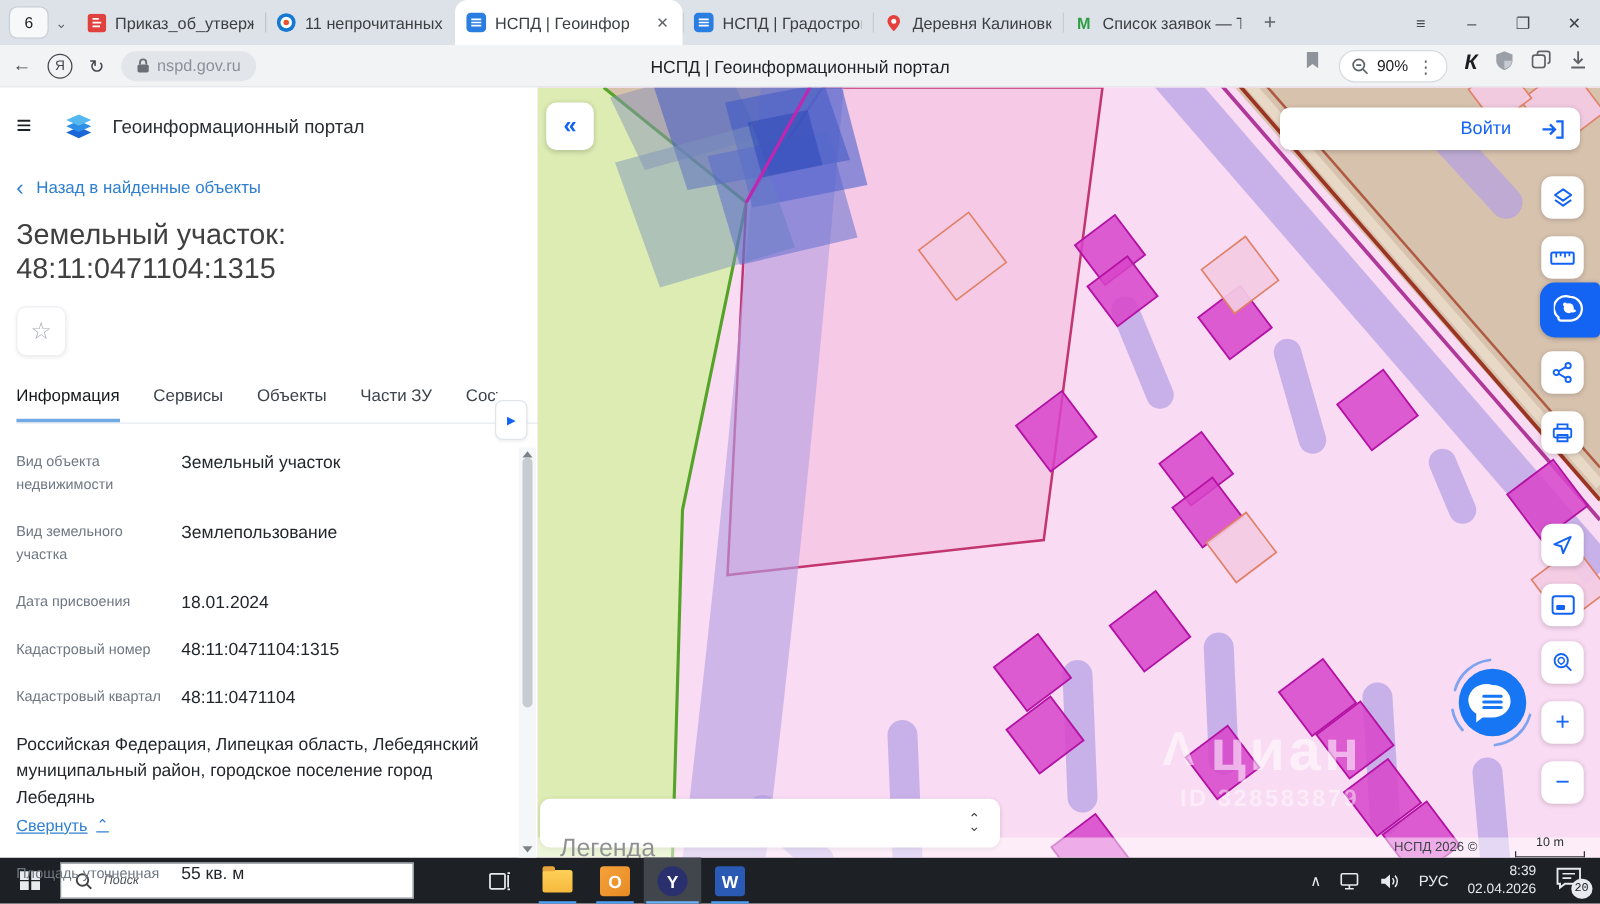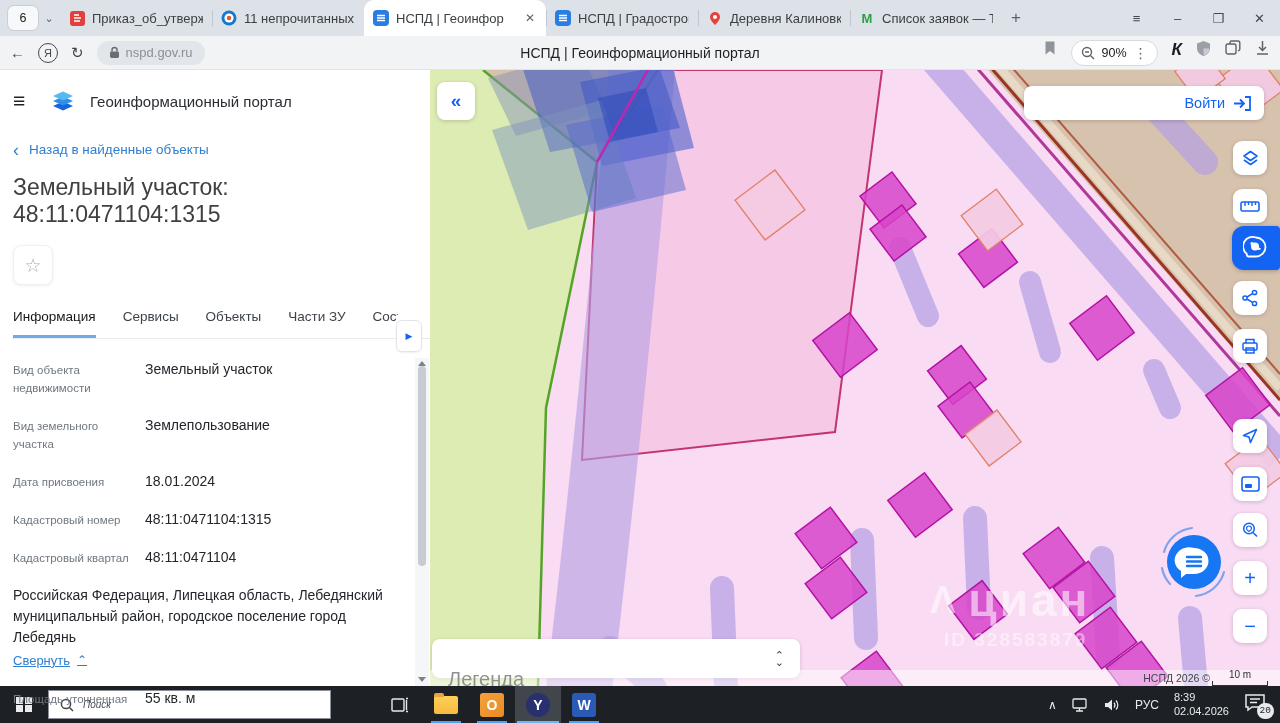--- a/index.html
+++ b/index.html
@@ -64,34 +64,34 @@
   .parrow.up { top:0; } .parrow.down { bottom:2px; }
   .tri-up { width:0; height:0; border-left:4px solid transparent; border-right:4px solid transparent; border-bottom:5px solid #7c828a; margin-top:3px;}
   .tri-down { width:0; height:0; border-left:4px solid transparent; border-right:4px solid transparent; border-top:5px solid #7c828a; margin-top:3px;}
 
   
   .map { position:relative; width:850px; height:616px; overflow:hidden; background:#f9dbf3; }
   .map svg.base { position:absolute; inset:0; width:100%; height:100%; }
   .mcard { position:absolute; background:#fff; border-radius:8px; box-shadow:0 1px 4px rgba(0,0,0,.18); }
   .collapse-btn { left:7px; top:12px; width:38px; height:38px; display:flex; align-items:center; justify-content:center;
     color:#1464f4; font-size:19px; font-weight:bold; }
-  .login-bar { right:16px; top:16px; width:240px; height:34px; display:flex; align-items:center; justify-content:flex-end; padding:0 12px; gap:8px; }
+  .login-bar { right:16px; top:16px; width:240px; height:34px; display:flex; align-items:center; justify-content:flex-end; padding:0 12px; gap:24px; }
   .login-label { color:#1464f4; font-size:14.5px; }
   .tool-btn { position:absolute; right:13px; width:34px; height:34px; background:#fff; border-radius:9px; box-shadow:0 1px 4px rgba(0,0,0,.18);
     display:flex; align-items:center; justify-content:center; color:#1464f4; }
   .tool-btn.txt { font-size:20px; font-weight:500; }
   .bear-btn { position:absolute; right:0; top:156px; width:48px; height:44px; background:#1464f4; border-radius:12px 4px 4px 12px;
     box-shadow:0 1px 4px rgba(0,0,0,.25); display:flex; align-items:center; justify-content:center; }
   .chat-wrap { position:absolute; left:722px; top:450px; width:84px; height:84px; }
   .legend-bar { position:absolute; left:2px; bottom:8px; width:368px; height:39px; background:#fff; border-radius:8px;
     box-shadow:0 1px 4px rgba(0,0,0,.15); display:flex; align-items:center; padding:0 16px; }
   .legend-label { font-size:20px; color:#1d2125;margin-top:42px; }
   .legend-sort { margin-left:auto; display:flex; flex-direction:column; align-items:center; color:#3c4043; font-size:11px; line-height:.55; gap:1px;}
   .attrib { position:absolute; left:0; right:0; bottom:0; height:16px; background:rgba(255,255,255,.5);
-    display:flex; align-items:center; justify-content:flex-end; padding-right:10px; }
+    display:flex; align-items:center; justify-content:flex-end; gap:28px; padding-right:10px; }
   .attrib-text { font-size:10.5px; color:#3f444a; }
   .scalebar { width:60px; display:flex; flex-direction:column; align-items:center; }
   .scalebar .lbl { font-size:10px; color:#2e3338; line-height:1; margin-bottom:1px; }
   .scalebar .bar { width:56px; height:5px; border-left:1.5px solid #2e3338; border-right:1.5px solid #2e3338; border-bottom:1.5px solid #2e3338; }
   .watermark { position:absolute; left:500px; top:503px; color:rgba(255,255,255,.55); pointer-events:none; }
   .wm-row { display:flex; align-items:center; gap:10px; font-weight:bold; font-size:46px; letter-spacing:3px; }
   .wm-mark { font-size:38px; }
   .wm-id { font-size:19px; font-weight:bold; letter-spacing:2px; margin-top:2px; margin-left:14px; color:rgba(255,255,255,.45); }
 
   
@@ -110,21 +110,21 @@
   .appicon { width:24px; height:24px; border-radius:3px; display:flex; align-items:center; justify-content:center; font-weight:bold; font-size:14px; color:#fff; }
   .icon-folder { width:24px; height:18px; background:linear-gradient(#ffd058,#f6b93d); border-radius:2px; position:relative; }
   .icon-folder::before { content:""; position:absolute; top:-3px; left:0; width:10px; height:4px; background:#e8a33d; border-radius:2px 2px 0 0; }
   .icon-outlook { background:linear-gradient(135deg,#f6a13b,#e78b24); }
   .icon-outlook i { font-style:normal; }
   .icon-yandex { background:#2a2f6e; border-radius:50%; }
   .icon-word { background:#2a5ab4; }
   .tray { margin-left:auto; display:flex; align-items:center; gap:15px; padding-right:10px; }
   .tray-up { font-size:12px; color:#e8eaed; }
   .tray-lang { font-size:12px; }
-  .tray-time { text-align:left; font-size:11px; line-height:1.25; }
+  .tray-time { text-align:right; font-size:11px; line-height:1.25; }
   .tray-notif { position:relative; width:26px; height:24px;font-family:Liberation Mono, monospace; }
   .notif-badge { position:absolute; right:-4px; bottom:-2px; min-width:16px; height:16px; border-radius:8px; background:#e8eaed;
     color:#1d2125; font-size:9.5px; display:flex; align-items:center; justify-content:center; padding:0 3px;}
 </style>
 </head>
 <body>
 
 <div class="tabbar">
   <div class="tab-counter">6</div>
   <div class="tab-chevron">⌄</div>

